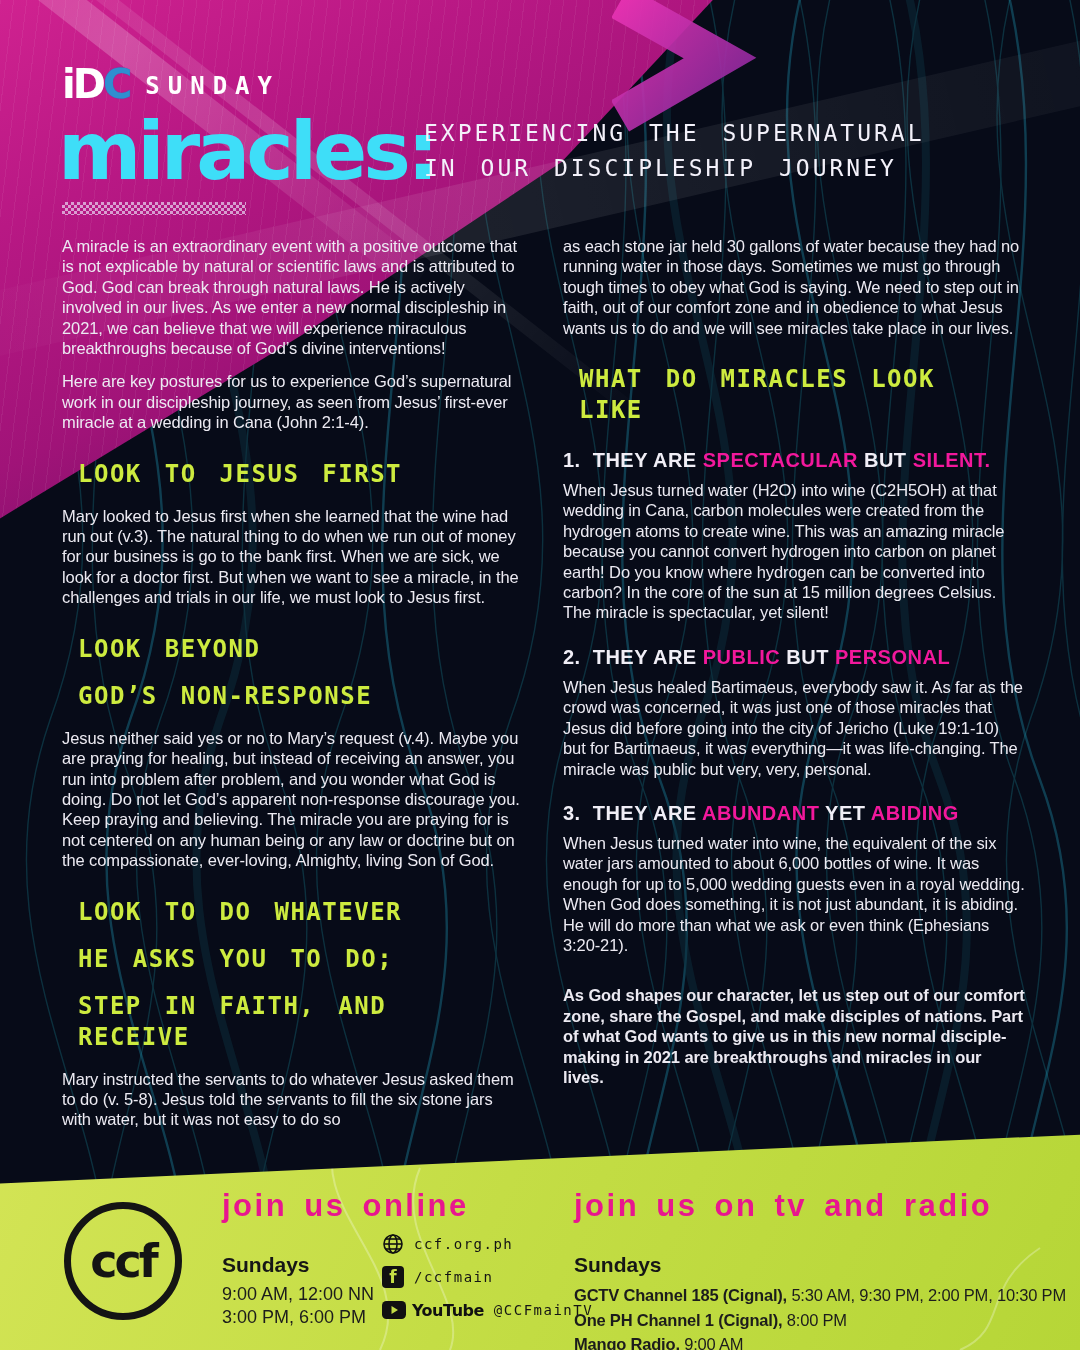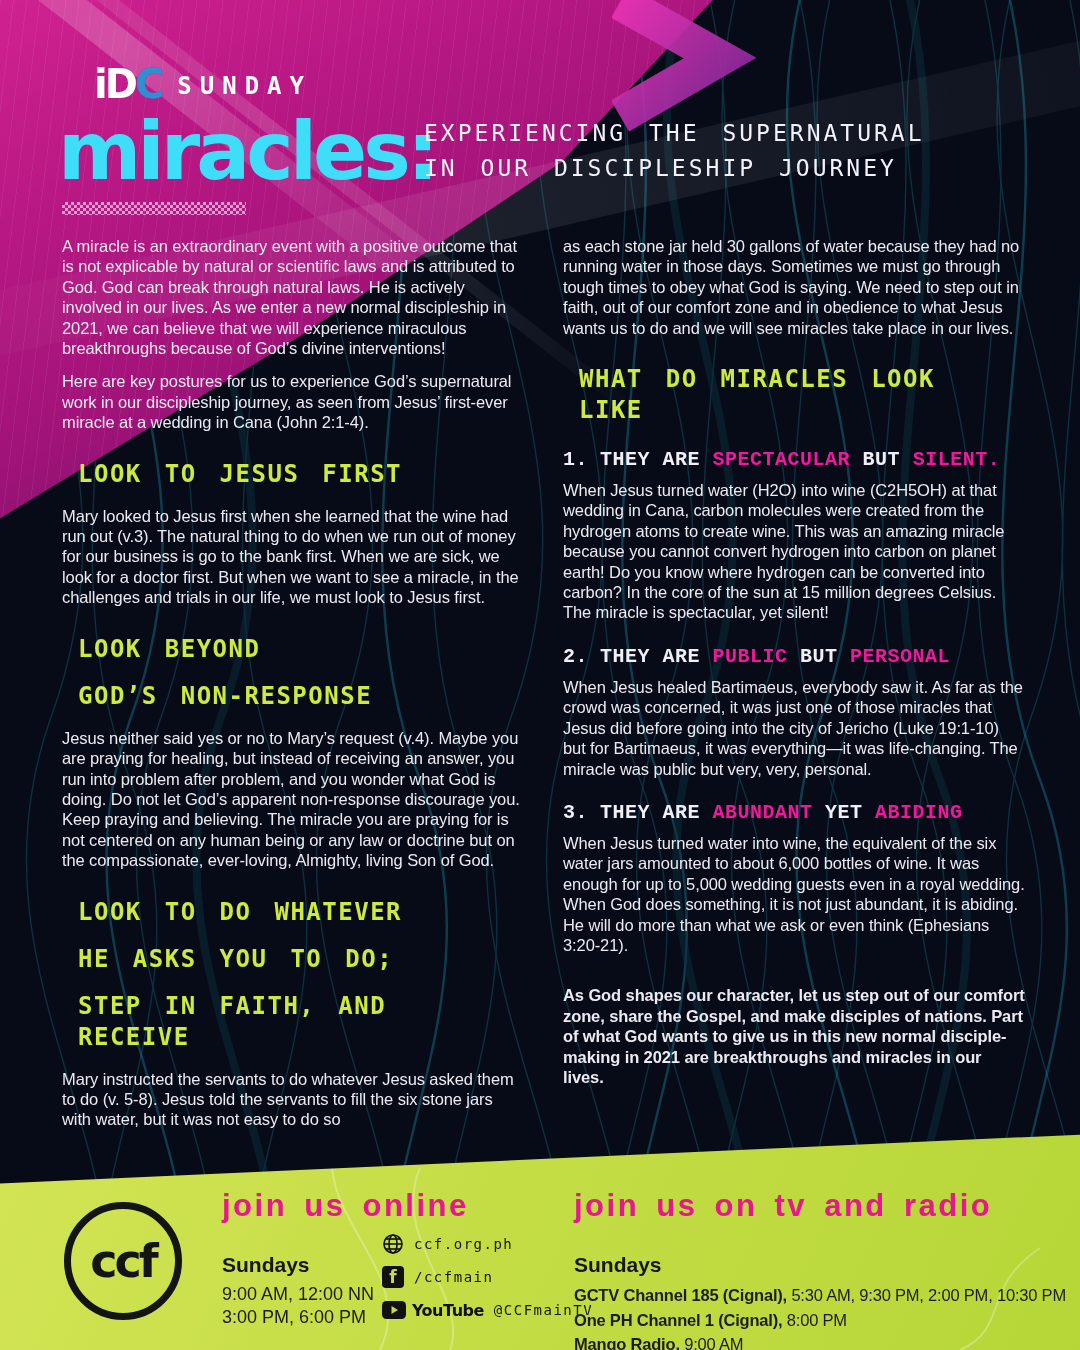--- a/index.html
+++ b/index.html
@@ -21,21 +21,21 @@
   }
   .streak{position:absolute;z-index:2;background:linear-gradient(90deg,rgba(255,255,255,.02),rgba(255,255,255,.22),rgba(255,255,255,.02));}
   .streak1{left:-260px;top:30px;width:760px;height:30px;transform:rotate(38deg);}
   .streak2{left:-180px;top:120px;width:900px;height:14px;transform:rotate(38deg);opacity:.7;}
   .streak3{left:-140px;top:150px;width:1500px;height:64px;transform:rotate(-13deg);opacity:.35;
     background:linear-gradient(90deg,rgba(255,255,255,.0),rgba(255,255,255,.25) 40%,rgba(255,255,255,.05));}
   .chevron{position:absolute;left:612px;top:-6px;z-index:2;}
   
   .header{position:absolute;left:62px;top:64px;z-index:5;}
   .brand-row{display:flex;align-items:center;gap:16px;}
-  .idc-logo{font-family:"DejaVu Sans", sans-serif;font-weight:bold;font-size:40px;letter-spacing:-3px;line-height:1;margin-left:32px;}
+  .idc-logo{font-family:"DejaVu Sans", sans-serif;font-weight:bold;font-size:40px;letter-spacing:-3px;line-height:1;}
   .idc-white{color:#ffffff;}
   .idc-blue{color:#2f8fd0;text-shadow:0 0 1px #1b6db4;}
   .brand-label{font-family:"DejaVu Sans Mono", monospace;font-weight:bold;color:#ffffff;font-size:24px;letter-spacing:8px;padding-top:4px;}
   .title{
     margin:8px 0 0 -4px;font-family:"DejaVu Sans", sans-serif;font-weight:bold;
     font-size:80px;letter-spacing:-4px;color:#3edef8;line-height:1;
   }
   .subtitle{
     position:absolute;left:362px;top:52px;width:560px;
     font-family:"DejaVu Sans Mono", monospace;font-weight:normal;color:#f3f1fa;
@@ -49,21 +49,21 @@
   .col{position:absolute;top:236px;z-index:5;color:#eceaf2;font-size:16.5px;line-height:20.4px;letter-spacing:-0.1px;}
   .col-left{left:62px;width:460px;}
   .col-right{left:563px;width:462px;}
   .col p{margin:0 0 13px 0;}
   h2.lime{
     font-family:"DejaVu Sans Mono", monospace;font-weight:bold;color:#cdeb3f;
     font-size:24px;line-height:31px;letter-spacing:1.5px;word-spacing:7px;margin:26px 0 8px 0;
   }
   h2.lime div{margin:16px;}
   .point-title{
-    font-family:Liberation Mono, monospace;font-weight:bold;
+    font-family:Liberation Sans, sans-serif;font-weight:bold;
     font-size:20px;line-height:24px;letter-spacing:0.5px;margin:22px 0 8px 0;color:#f0eef6;
   }
   .pt-num{margin-right:12px;}
   .pt-mag{color:#f2189c;}
   .closing{margin-top:30px !important;font-weight:bold;}
   
   .footer{
     position:absolute;left:0;top:1128px;width:1080px;height:222px;z-index:6;
     background:linear-gradient(115deg,#d3e455 0%,#c4dd45 45%,#b6d637 100%);
     clip-path:polygon(0 25%,100% 3%,100% 100%,0 100%);

